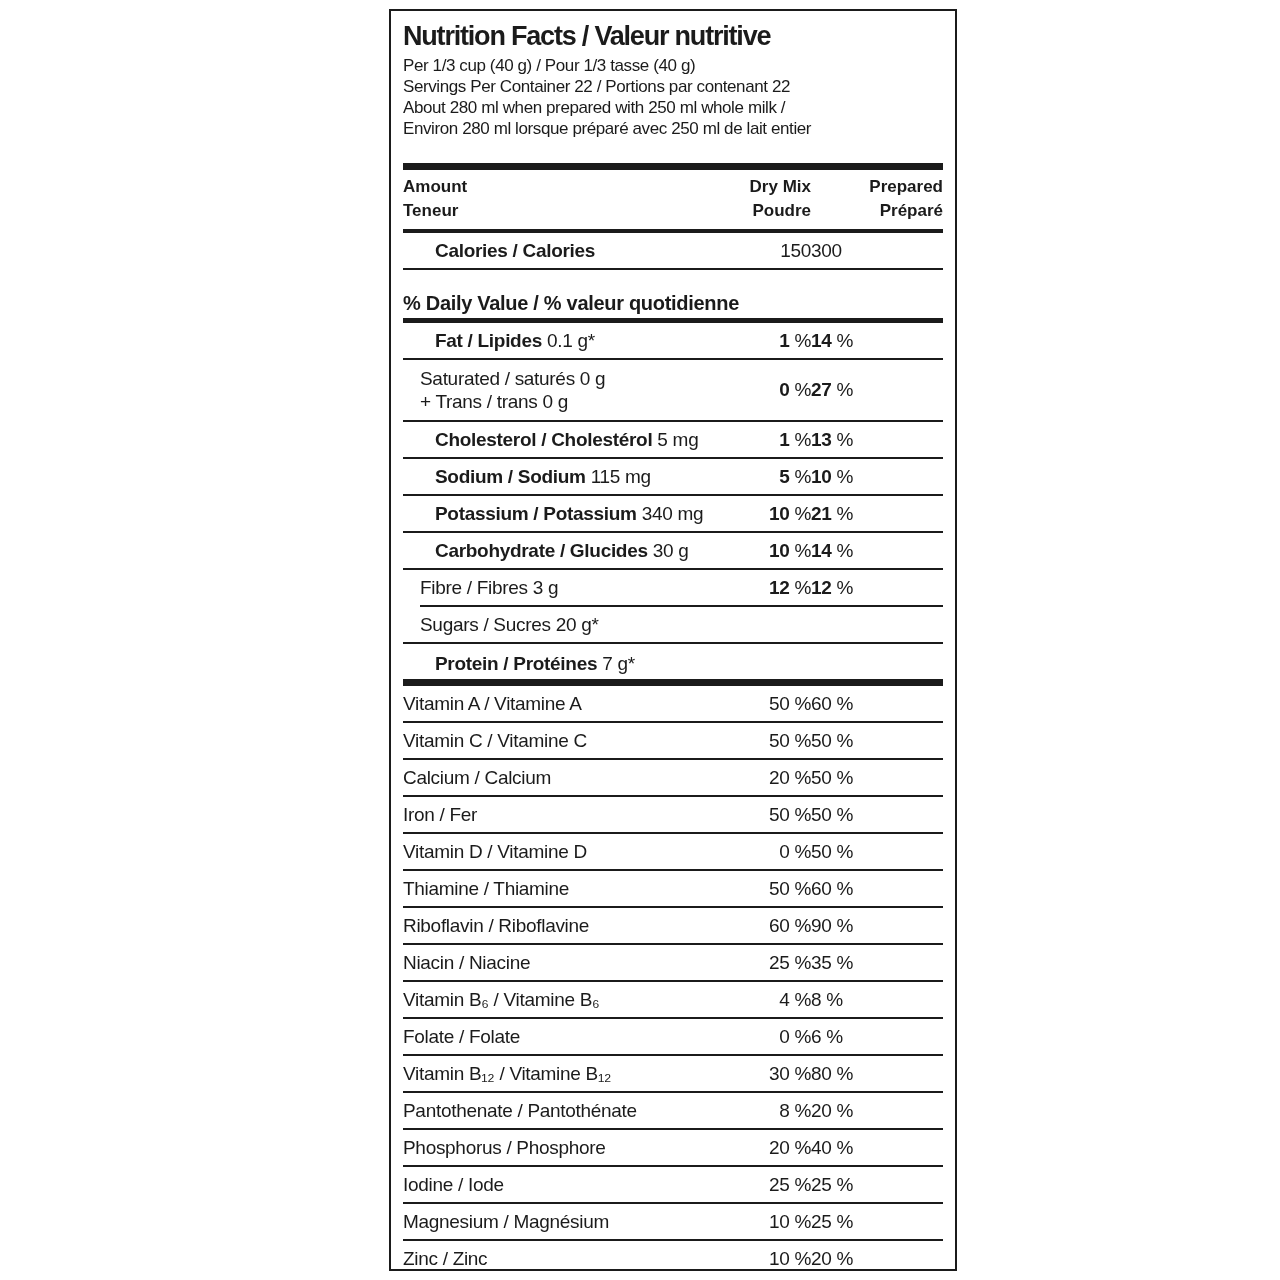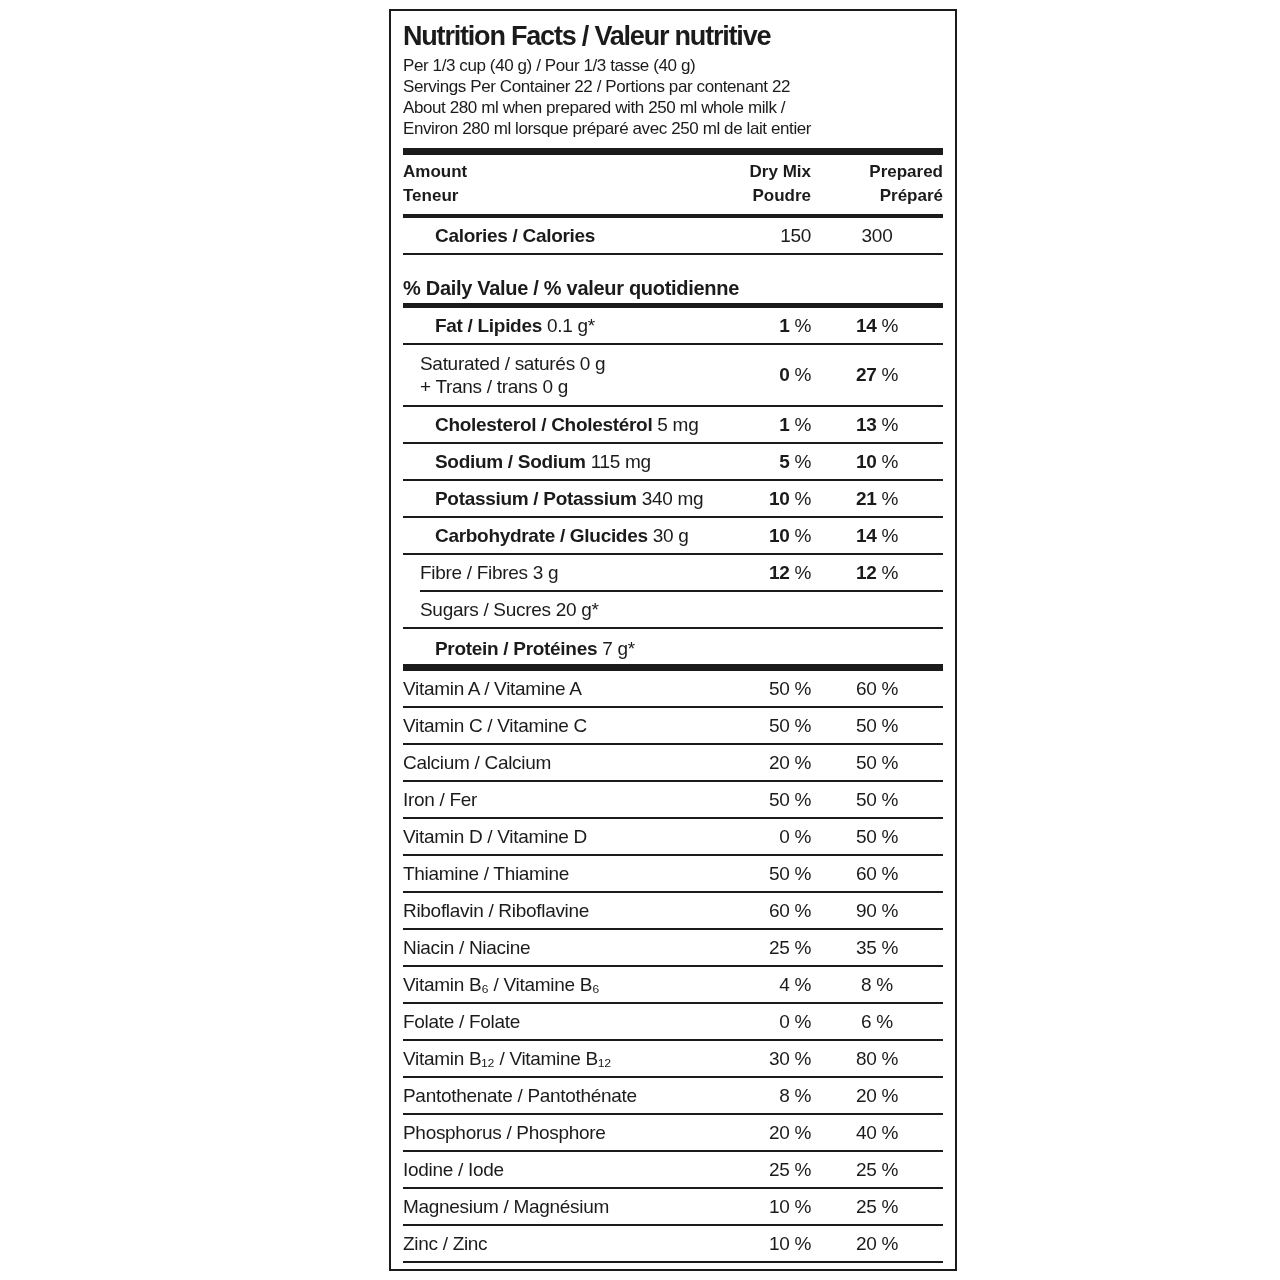--- a/index.html
+++ b/index.html
@@ -26,21 +26,21 @@
   .title {
     margin: 0 0 3px 0;
     font-size: 27px;
     font-weight: bold;
     letter-spacing: -1.2px;
     line-height: 1.15;
     white-space: nowrap;
   }
   .serving-block {
     border-bottom: 7px solid #1b1b1b;
-    padding-bottom: 9px;
+    padding-bottom: 24px;
   }
   .serving-block p {
     margin: 0;
     font-size: 17px;
     letter-spacing: -0.4px;
     line-height: 21px;
     white-space: nowrap;
   }
   .cols-header {
     display: flex;
@@ -59,21 +59,21 @@
     position: relative;
     display: flex;
     align-items: center;
     min-height: 37px;
     font-size: 19px;
     letter-spacing: -0.3px;
     line-height: 1.2;
   }
   .row .lbl { flex: 1; white-space: nowrap; }
   .row .col-dry  { width: 60px;  text-align: right; white-space: nowrap; }
-  .row .col-prep { width: 132px; text-align: center; white-space: nowrap; }
+  .row .col-prep { width: 132px; text-align: left; white-space: nowrap; }
   .row.indent .lbl { padding-left: 17px; }
   .row.two-line { min-height: 62px; }
 
   .sep-thin::after, .sep-thin-indent::after, .sep-thick::after {
     content: "";
     position: absolute;
     bottom: 0;
     right: 0;
     background: #1b1b1b;
   }

